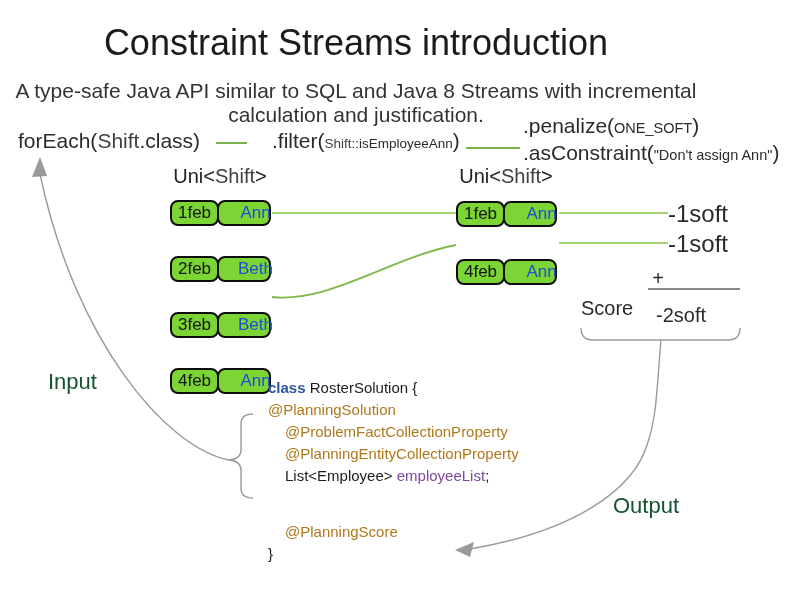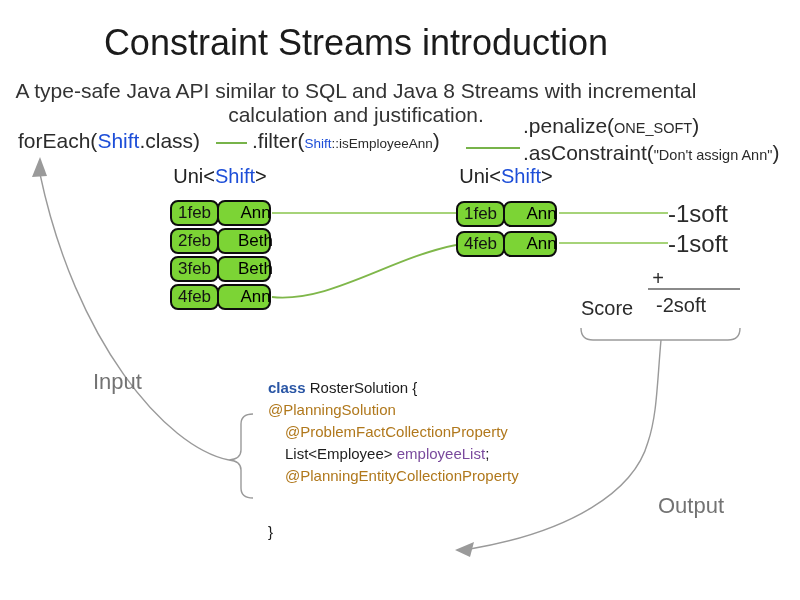--- a/index.html
+++ b/index.html
@@ -8,37 +8,37 @@
     background:#ffffff;color:#262626;
     font-family:"Liberation Sans", sans-serif;
   }
   .abs{position:absolute;}
   .center{width:712px;text-align:center;left:0;}
   .title{top:22px;font-size:36px;color:#1b1b1b;}
   .subtitle{top:79px;font-size:21px;color:#333;}
   .flow{font-size:21px;color:#2b2b2b;white-space:nowrap;}
   .flow .sm{font-size:13.5px;}
   .flow .smc{font-size:14.5px;}
-  .green{color:#1d4ed8;}
+  .green{color:#404040;}
   .unilabel{font-size:20px;width:100px;text-align:center;color:#222;}
-  .tbl{display:flex;flex-direction:column;}
+  .tbl{display:flex;flex-direction:column;gap:28px;}
   .trow{display:flex;}
   .cell{
     box-sizing:border-box;height:26px;display:flex;align-items:center;justify-content:center;
     background:#7cd435;border:2px solid #0d0d0d;border-radius:8px;font-size:17px;color:#141414;
   }
-  .cell.name{color:#000000;margin-left:-2px;padding-left:23px;}
+  .cell.name{color:#1d4ed8;margin-left:-2px;padding-left:23px;}
   .dcell{width:49px;}
   .ncell{width:54px;}
   .gap2{margin-bottom:2px;}
   .gap4{margin-bottom:4px;}
   .penalty{font-size:24px;line-height:26px;color:#2b2b2b;}
   .plus{font-size:20px;color:#2b2b2b;width:24px;text-align:center;}
   .scoretxt{font-size:20px;color:#2b2b2b;}
-  .graylabel{font-size:22px;color:#737373;margin-left:45px;}
+  .graylabel{font-size:22px;color:#14532d;}
   .code{font-size:15px;line-height:22px;white-space:nowrap;color:#1d1d1d;}
   .code .ind{padding-left:17px;}
   .ann{color:#b0781c;}
   .kw{color:#2a56a5;font-weight:bold;}
   .vr{color:#7a4a9d;}
   svg{position:absolute;left:0;top:0;}
 </style>
 </head>
 <body>
 
@@ -63,21 +63,21 @@
   <path d="M40 157 L32 177 L47 176 Z" fill="#9a9a9a"></path>
 
   <path d="M253 414 Q241 414 241 424 L241 450 Q241 459 229 460 Q241 461 241 470 L241 488 Q241 498 253 498" stroke="#9a9a9a" stroke-width="1.4" fill="none"></path>
 </svg>
 
 <div class="abs center title">Constraint Streams introduction</div>
 <div class="abs center subtitle">A type-safe Java API similar to SQL and Java 8 Streams with incremental calculation and justification.</div>
 
 <div class="abs flow" style="left:18px;top:129px"><span>forEach(</span><span class="green">Shift</span><span>.class)</span></div>
 
-<div class="abs flow" style="left:252px;top:129px"><span>.filter(</span><span class="sm green">Shift</span><span class="sm">::isEmployeeAnn</span><span>)</span></div>
+<div class="abs flow" style="left:272px;top:129px"><span>.filter(</span><span class="sm green">Shift</span><span class="sm">::isEmployeeAnn</span><span>)</span></div>
 
 <div class="abs flow" style="left:523px;top:114px"><span>.penalize(</span><span class="smc">ONE_SOFT</span><span>)</span></div>
 
 <div class="abs flow" style="left:523px;top:141px"><span>.asConstraint(</span><span class="smc">"Don't assign Ann"</span><span>)</span></div>
 
 <div class="abs unilabel" style="left:170px;top:165px"><span>Uni&lt;</span><span class="green">Shift</span><span>&gt;</span></div>
 <div class="abs unilabel" style="left:456px;top:165px"><span>Uni&lt;</span><span class="green">Shift</span><span>&gt;</span></div>
 
 <div class="abs tbl" style="left:170px;top:200px">
   <div class="trow gap2">
@@ -107,28 +107,29 @@
     <div class="cell dcell">4feb</div>
     <div class="cell name ncell">Ann</div>
   </div>
 </div>
 
 <div class="abs penalty" style="left:668px;top:201px">-1soft</div>
 <div class="abs penalty" style="left:668px;top:231px">-1soft</div>
 
 <div class="abs plus" style="left:646px;top:267px">+</div>
 <div class="abs scoretxt" style="left:581px;top:297px">Score</div>
-<div class="abs scoretxt" style="left:656px;top:294px">-2soft</div>
+<div class="abs scoretxt" style="left:656px;top:304px">-2soft</div>
 
 <div class="abs graylabel" style="left:48px;top:369px">Input</div>
 <div class="abs graylabel" style="left:613px;top:493px">Output</div>
 
 <div class="abs code" style="left:268px;top:377px">
   <div><span class="kw">class</span><span> RosterSolution {</span></div>
   <div><span class="ann">@PlanningSolution</span></div>
   <div class="ind"><span class="ann">@ProblemFactCollectionProperty</span></div>
+  <div class="ind"><span class="ann">@PlanningEntityCollectionProperty</span></div>
   <div class="ind"><span>List&lt;Employee&gt; </span><span class="vr">employeeList</span><span>;</span></div>
-  <div class="ind"><span class="ann">@PlanningEntityCollectionProperty</span></div>
 </div>
 
 <div class="abs code" style="left:268px;top:521px">
+  <div class="ind"><span class="ann">@PlanningScore</span></div>
   <div><span>}</span></div>
 </div>
 
 </body></html>

